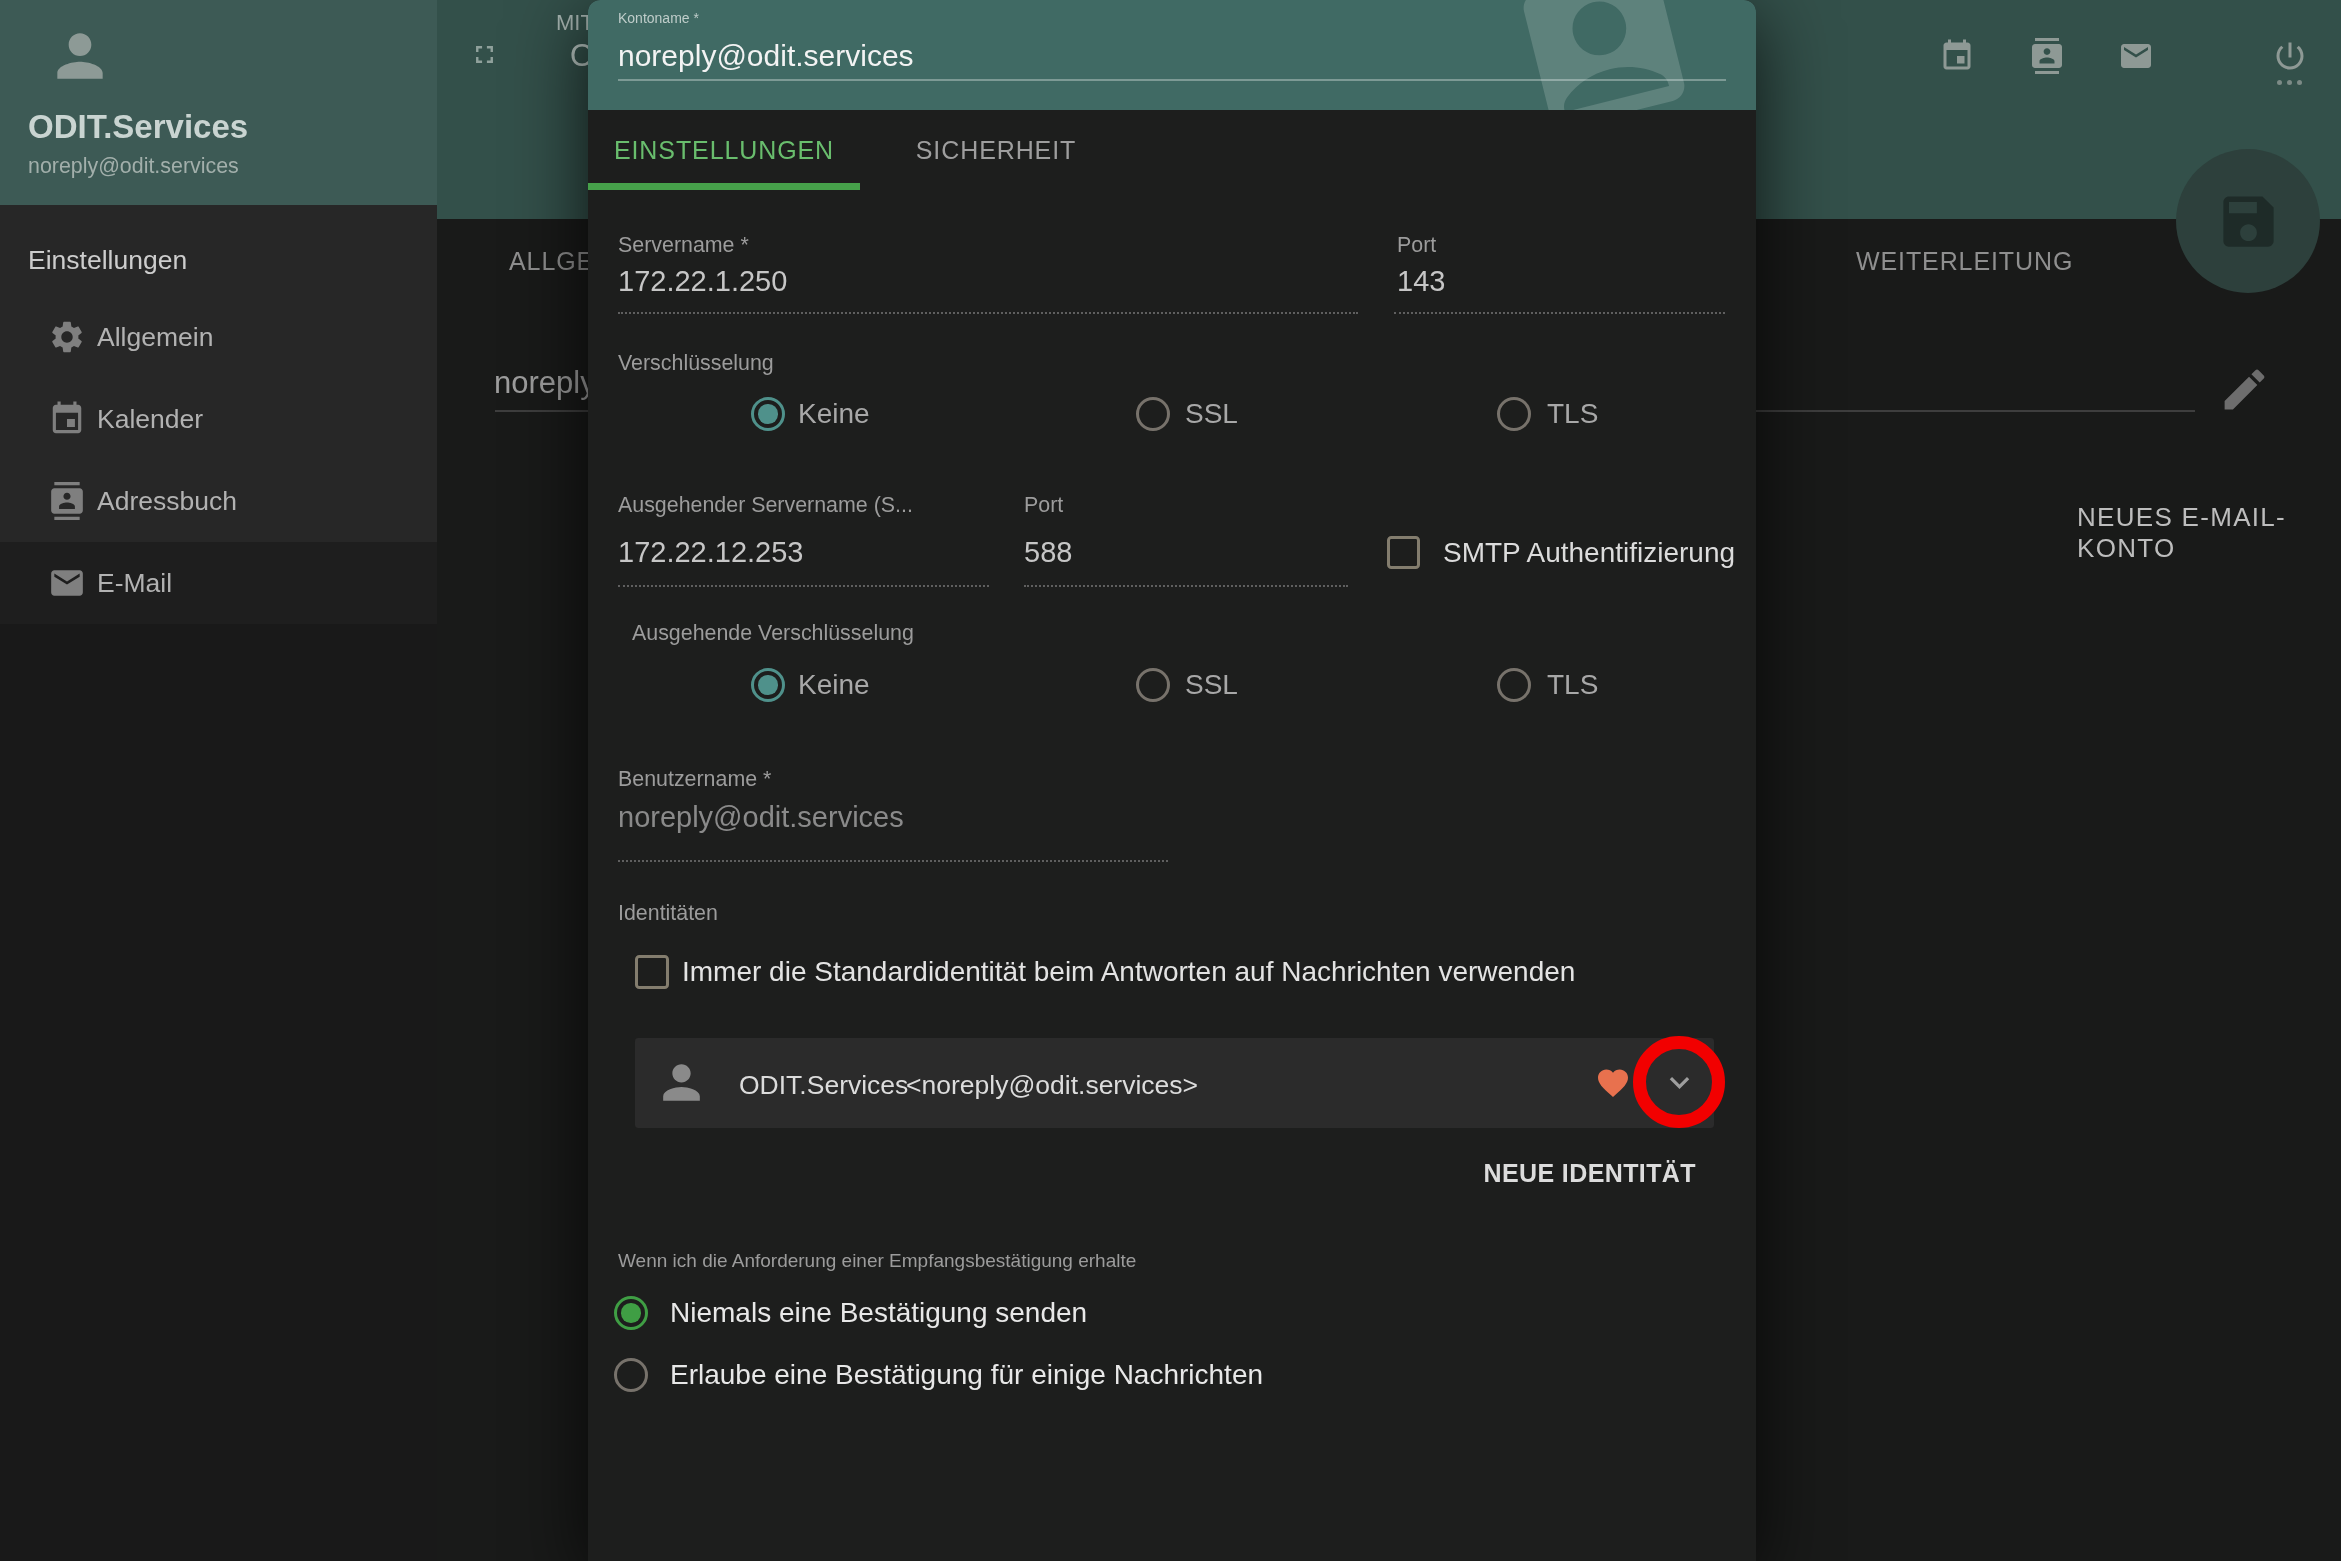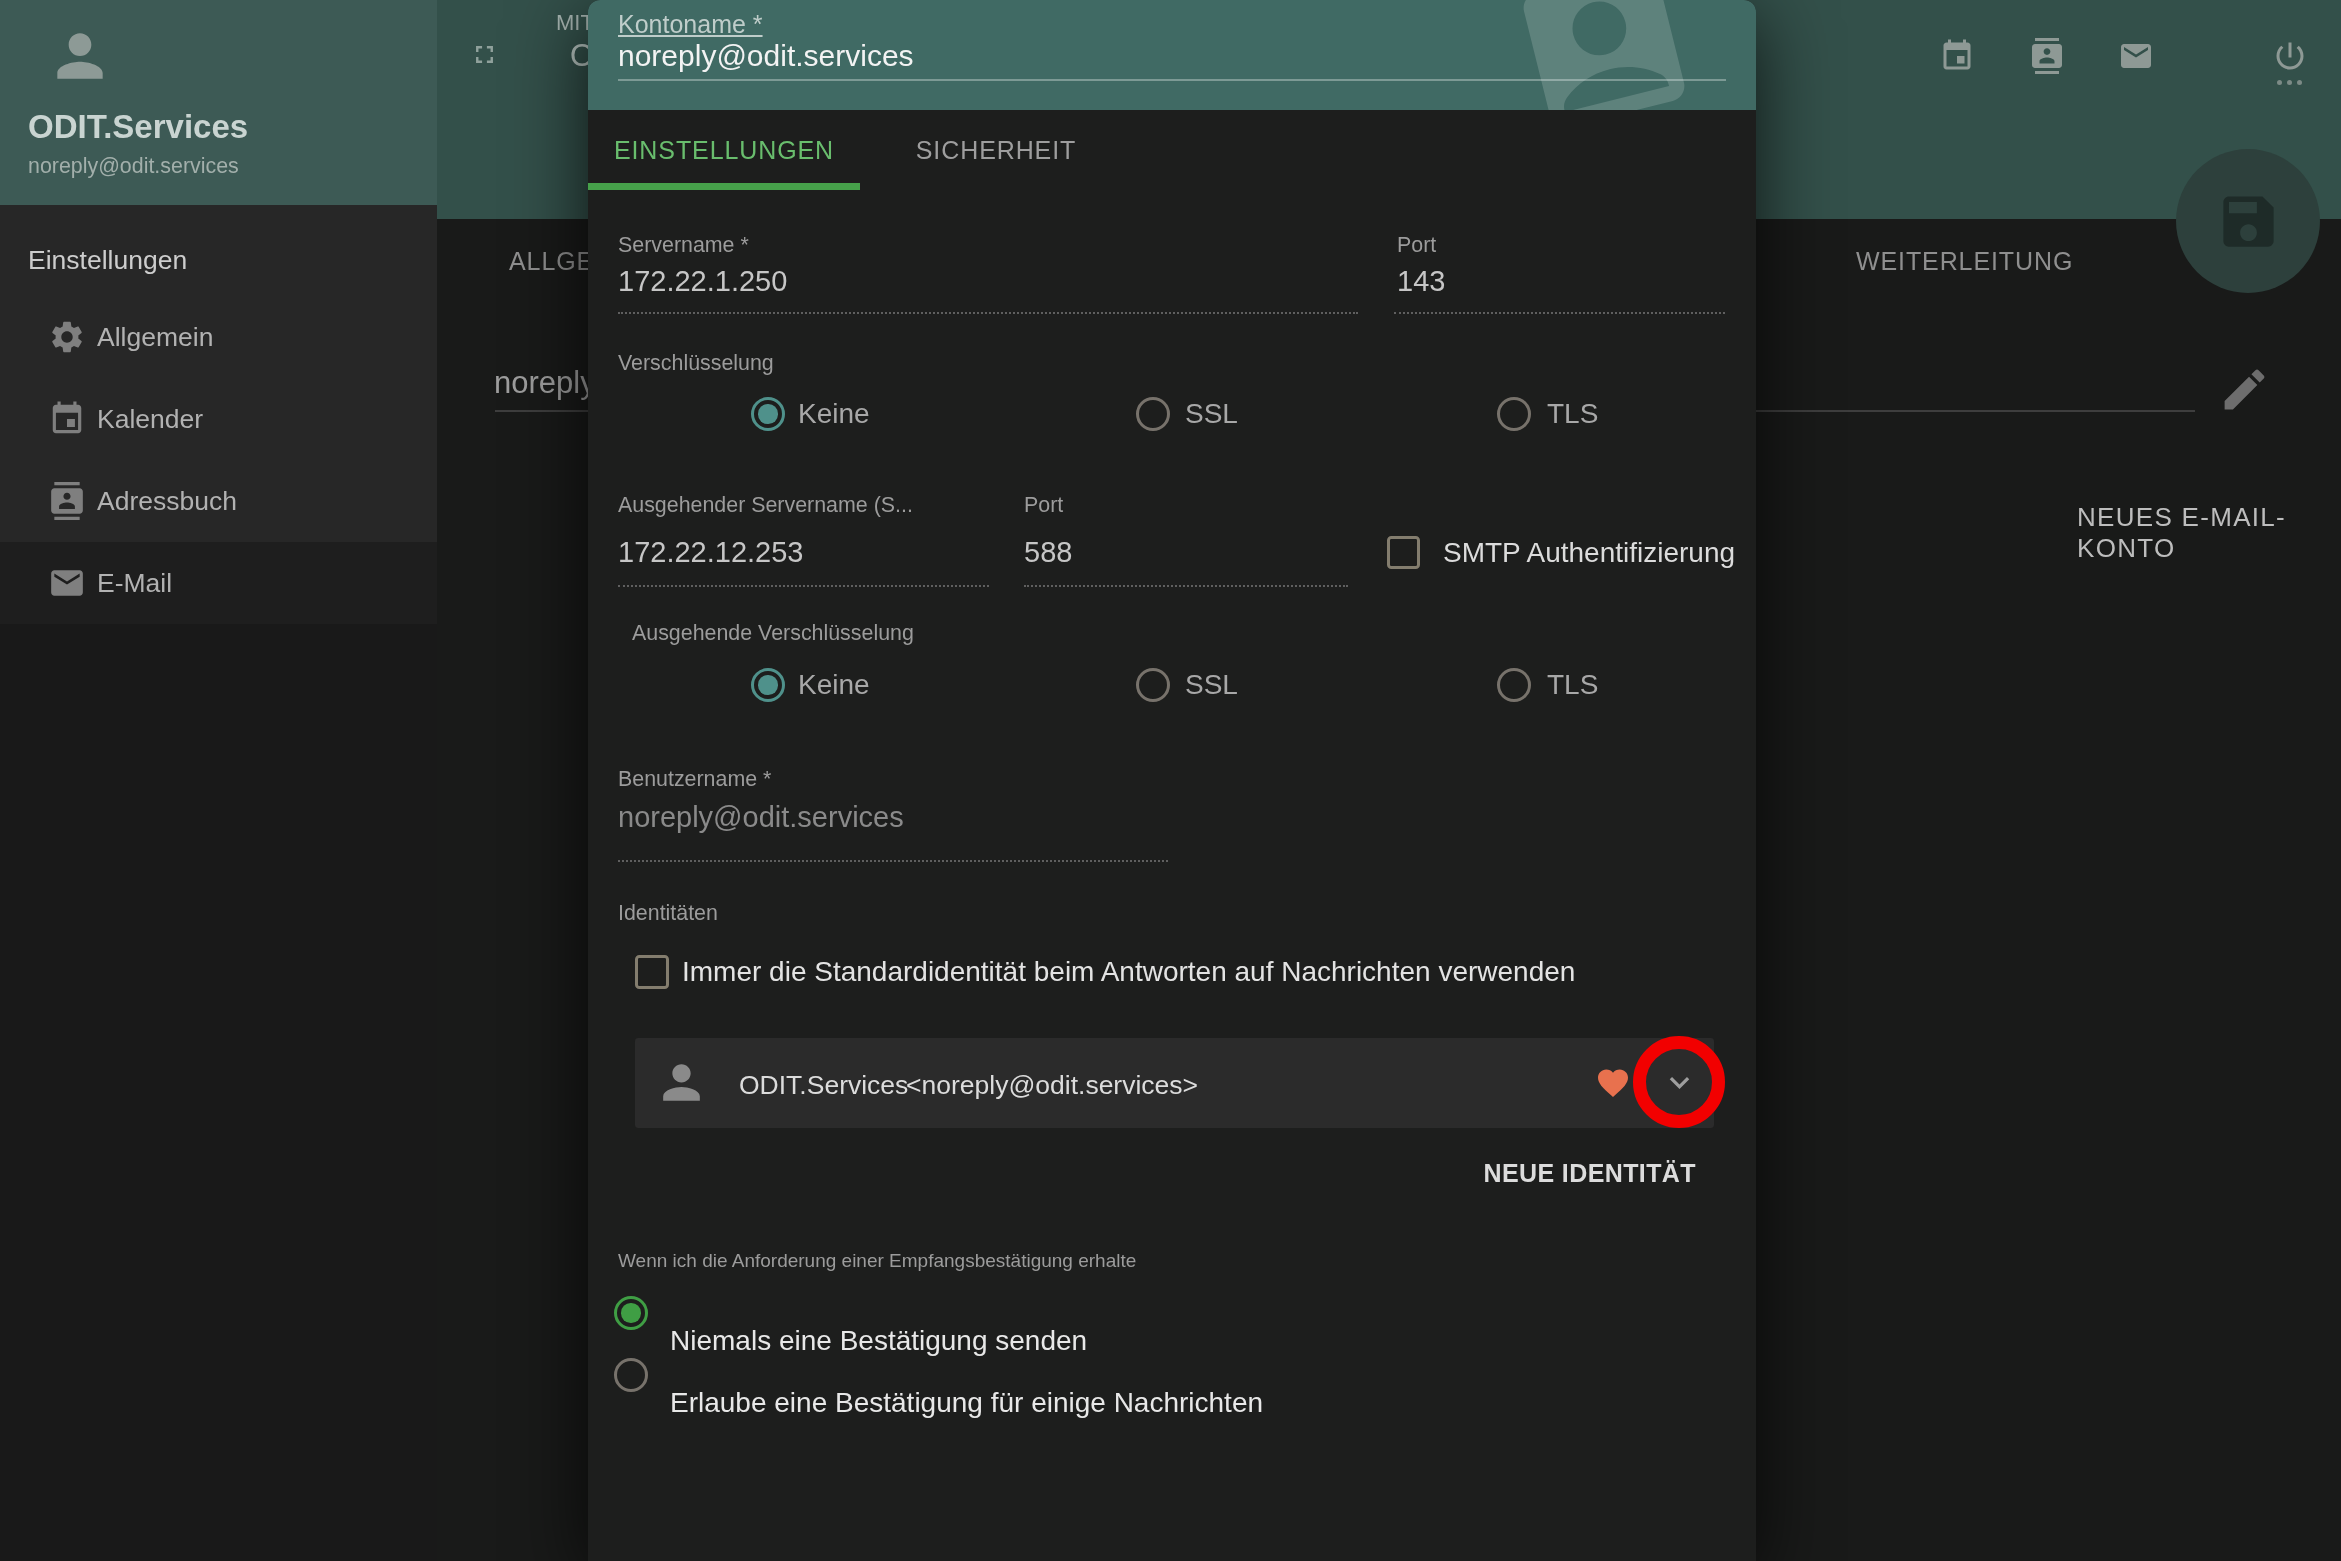--- a/index.html
+++ b/index.html
@@ -38,42 +38,42 @@
   .pencil { position:absolute; left:2218px; top:363px; width:53px; height:53px; color:#6d6d6d; cursor:pointer; }
   .new-acct { position:absolute; left:2077px; top:502px; font-size:26px; letter-spacing:1.3px; color:#bdbdbd; cursor:pointer; }
 
   
   .dialog { position:absolute; left:588px; top:0; width:1168px; height:1561px; background:#1d1e1d;
             z-index:5; border-radius:12px 12px 0 0; box-shadow:0 17px 77px rgba(0,0,0,.75); }
   .dlg-hdr { position:absolute; left:0; top:0; width:1168px; height:110px; background:#406a64;
              border-radius:12px 12px 0 0; overflow:hidden; }
   .ghost { position:absolute; left:924px; top:-45px; width:184px; height:184px;
            color:rgba(255,255,255,0.16); transform:rotate(-14deg); }
-  .hdr-label { position:absolute; left:30px; top:10.3px; font-size:25px; color:#bfcdca;text-decoration:underline; }
+  .hdr-label { position:absolute; left:30px; top:10.3px; font-size:14px; color:#bfcdca; }
   .hdr-value { position:absolute; left:30px; top:39px; font-size:30px; color:#f3f3f3; }
   .hdr-line  { position:absolute; left:30px; top:79px; width:1108px; height:1.7px; background:rgba(255,255,255,0.32); }
 
   .dlg-tabs { position:absolute; left:0; top:110px; width:1168px; height:80px; display:flex; }
   .dtab { width:272px; height:80px; display:flex; align-items:center; justify-content:center;
           font-size:25px; letter-spacing:0.9px; color:#9e9e9e; cursor:pointer; }
   .dtab.active { color:#69bd6d; }
   .tab-ink { position:absolute; left:0; top:183px; width:272px; height:6.8px; background:#46a14a; }
 
   .flabel { position:absolute; font-size:21.4px; color:#9c9c9c; }
   .fval   { position:absolute; font-size:29px; color:#c6c6c6; }
   .fval.dim { color:#8a8a8a; }
   .dotline { position:absolute; height:0; border-bottom:2.6px dotted #5f5f5f; }
 
   .radio { position:absolute; width:34px; height:34px; border:3.4px solid #77726b; border-radius:50%; cursor:pointer; }
   .radio.teal { border-color:#4f918b; }
   .radio.teal .dot { position:absolute; inset:4.3px; border-radius:50%; background:#4f918b; }
   .radio.green { border-color:#3f9e44; }
   .radio.green .dot { position:absolute; inset:4.3px; border-radius:50%; background:#3f9e44; }
   .rlabel { position:absolute; font-size:28px; line-height:34px; color:#a8a8a8; cursor:pointer; }
-  .rlabel.bright { color:#e8e8e8;margin-top:28px; }
+  .rlabel.bright { color:#e8e8e8; }
 
   .cbox { position:absolute; border:3.4px solid #837d6e; border-radius:4.3px; cursor:pointer; }
   .cblabel { position:absolute; font-size:28px; color:#dcdcdc; cursor:pointer; }
 
   .id-card { position:absolute; left:47px; top:1038px; width:1079px; height:90px; background:#2b2b2b;
              border-radius:3.4px; cursor:pointer; }
   .id-person { position:absolute; left:19px; top:17px; width:55px; height:55px; color:#8a8a8a; }
   .id-name  { position:absolute; left:104px; top:32px; font-size:26.5px; color:#dcdcdc; }
   .id-email { position:absolute; left:271px; top:32px; font-size:26.5px; color:#dcdcdc; }
   .id-heart { position:absolute; left:960px; top:26.5px; width:36px; height:36px; color:#e8714e; }

